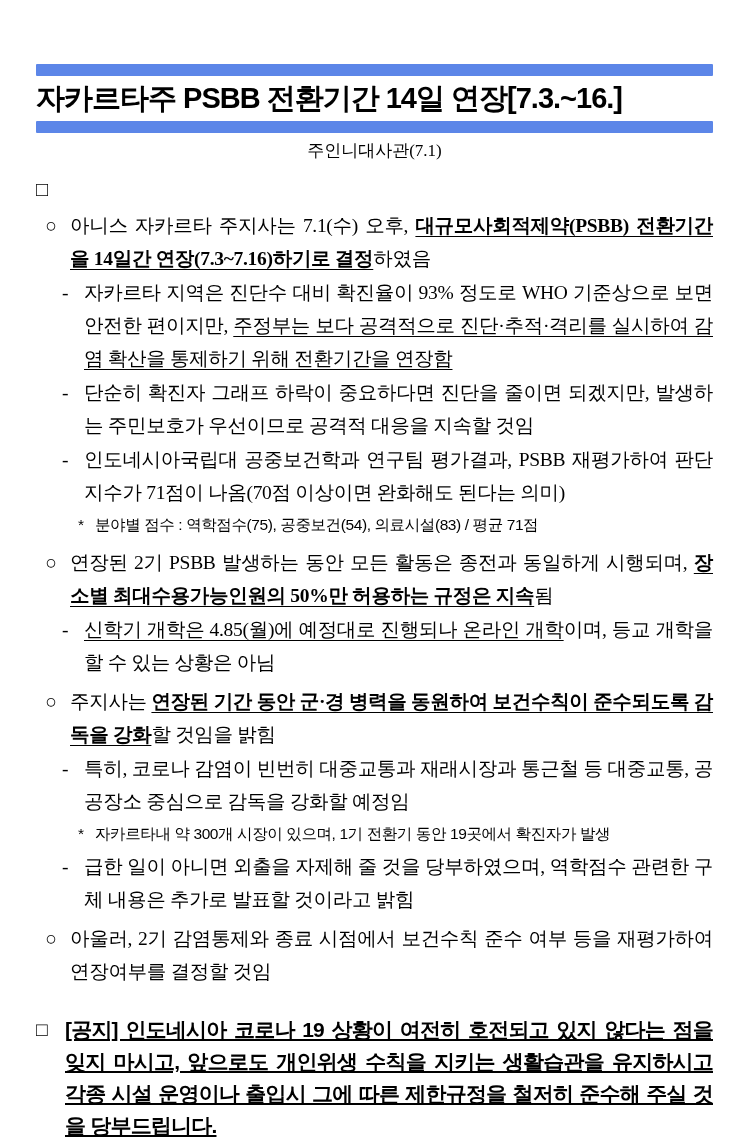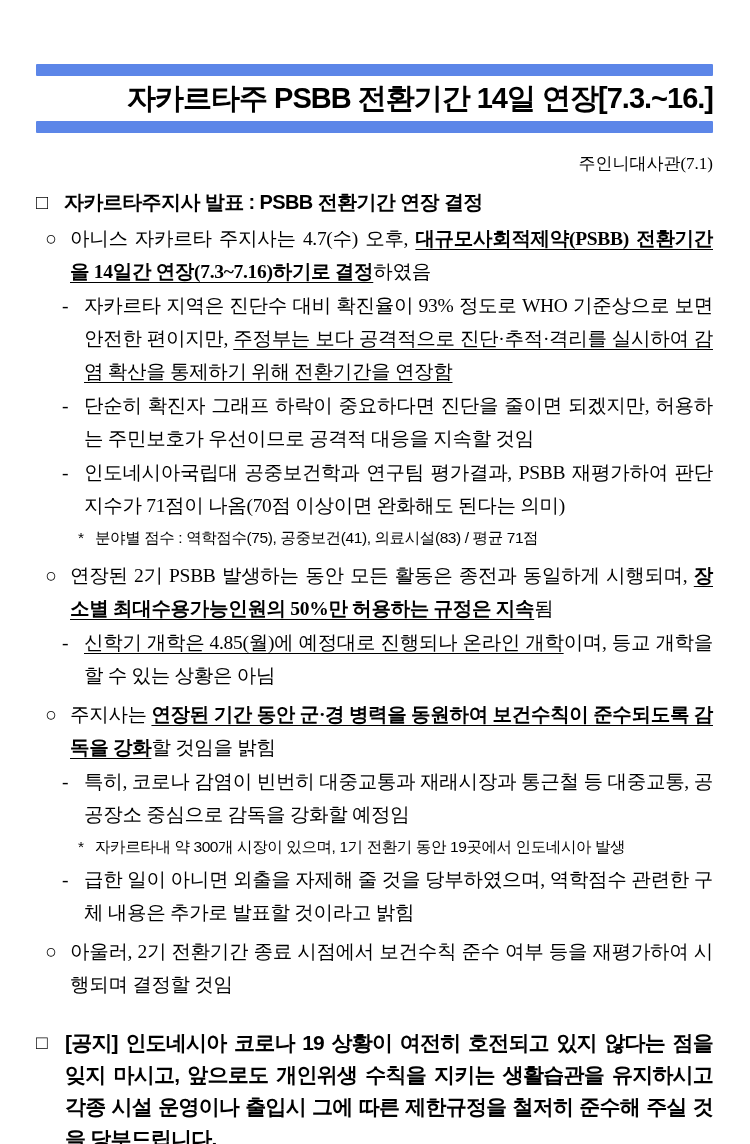--- a/index.html
+++ b/index.html
@@ -8,33 +8,33 @@
     background:#ffffff;color:#000;
     font-family:"Liberation Serif", serif;
     overflow:hidden;
   }
   .doc{padding:0 37px 0 36px;}
 
   
   .titlebox{margin-top:64px;}
   .bar{height:12px;background:#5c86e8;border-radius:1px;}
   .title{
-    text-align:right;
+    text-align:left;
     font-family:"Liberation Sans", sans-serif;
     font-weight:bold;
     font-size:29px;
     letter-spacing:-1px;
     margin:5px 0 6px 0;
     line-height:34px;
   }
 
   .source{
-    text-align:right;
+    text-align:center;
     font-size:17px;
-    margin-top:20px;
+    margin-top:7px;
     line-height:22px;
   }
 
   
   .heading{
     display:flex;
     font-family:"Liberation Sans", sans-serif;
     font-size:20px;
     font-weight:bold;
     letter-spacing:-0.6px;
@@ -65,63 +65,62 @@
   .notice{
     display:flex;
     margin-top:26px;
     font-family:"Liberation Sans", sans-serif;
     font-weight:bold;
     font-size:21px;
     line-height:32px;
     letter-spacing:-0.8px;
   }
   .notice .mk{width:29px;flex:none;font-weight:normal;font-family:"Liberation Serif",serif;font-size:19px;}
-  .notice .tx{flex:1;text-align:justify;}
+  .notice .tx{flex:1;text-align:justify;text-decoration:underline;}
 </style>
 </head>
 <body>
 
 <div class="doc">
 
   <div class="titlebox">
     <div class="bar"></div>
     <div class="title">자카르타주 PSBB 전환기간 14일 연장[7.3.~16.]</div>
     <div class="bar"></div>
   </div>
 
   <div class="source">주인니대사관(7.1)</div>
 
   <div class="heading">
     <span class="mk">□</span>
-    <span>자카르타주지사 발표 : PSBB 전환기간 연장 결정</span>
   </div>
 
   <div class="row l1">
     <span class="mk">○</span>
-    <span class="tx"><span>아니스 자카르타 주지사는 4.7(수) 오후, </span><span class="bu">대규모사회적제약(PSBB) 전환기간을 14일간 연장(7.3~7.16)하기로 결정</span><span>하였음</span></span>
+    <span class="tx"><span>아니스 자카르타 주지사는 7.1(수) 오후, </span><span class="bu">대규모사회적제약(PSBB) 전환기간을 14일간 연장(7.3~7.16)하기로 결정</span><span>하였음</span></span>
   </div>
 
   <div class="row l2">
     <span class="mk">-</span>
     <span class="tx"><span>자카르타 지역은 진단수 대비 확진율이 93% 정도로 WHO 기준상으로 보면 안전한 편이지만, </span><span class="ul">주정부는 보다 공격적으로 진단·추적·격리를 실시하여 감염 확산을 통제하기 위해 전환기간을 연장함</span></span>
   </div>
 
   <div class="row l2">
     <span class="mk">-</span>
-    <span class="tx">단순히 확진자 그래프 하락이 중요하다면 진단을 줄이면 되겠지만, 허용하는 주민보호가 우선이므로 공격적 대응을 지속할 것임</span>
+    <span class="tx">단순히 확진자 그래프 하락이 중요하다면 진단을 줄이면 되겠지만, 발생하는 주민보호가 우선이므로 공격적 대응을 지속할 것임</span>
   </div>
 
   <div class="row l2">
     <span class="mk">-</span>
     <span class="tx">인도네시아국립대 공중보건학과 연구팀 평가결과, PSBB 재평가하여 판단지수가 71점이 나옴(70점 이상이면 완화해도 된다는 의미)</span>
   </div>
 
   <div class="row l3">
     <span class="mk">*</span>
-    <span class="tx">분야별 점수 : 역학점수(75), 공중보건(41), 의료시설(83) / 평균 71점</span>
+    <span class="tx">분야별 점수 : 역학점수(75), 공중보건(54), 의료시설(83) / 평균 71점</span>
   </div>
 
   <div class="row l1">
     <span class="mk">○</span>
     <span class="tx"><span>연장된 2기 PSBB 발생하는 동안 모든 활동은 종전과 동일하게 시행되며, </span><span class="bu">장소별 최대수용가능인원의 50%만 허용하는 규정은 지속</span><span>됨</span></span>
   </div>
 
   <div class="row l2">
     <span class="mk">-</span>
     <span class="tx"><span class="ul">신학기 개학은 4.85(월)에 예정대로 진행되나 온라인 개학</span><span>이며, 등교 개학을 할 수 있는 상황은 아님</span></span>
@@ -132,31 +131,31 @@
     <span class="tx"><span>주지사는 </span><span class="bu">연장된 기간 동안 군·경 병력을 동원하여 보건수칙이 준수되도록 감독을 강화</span><span>할 것임을 밝힘</span></span>
   </div>
 
   <div class="row l2">
     <span class="mk">-</span>
     <span class="tx">특히, 코로나 감염이 빈번히 대중교통과 재래시장과 통근철 등 대중교통, 공공장소 중심으로 감독을 강화할 예정임</span>
   </div>
 
   <div class="row l3">
     <span class="mk">*</span>
-    <span class="tx">자카르타내 약 300개 시장이 있으며, 1기 전환기 동안 19곳에서 인도네시아 발생</span>
+    <span class="tx">자카르타내 약 300개 시장이 있으며, 1기 전환기 동안 19곳에서 확진자가 발생</span>
   </div>
 
   <div class="row l2">
     <span class="mk">-</span>
     <span class="tx">급한 일이 아니면 외출을 자제해 줄 것을 당부하였으며, 역학점수 관련한 구체 내용은 추가로 발표할 것이라고 밝힘</span>
   </div>
 
   <div class="row l1">
     <span class="mk">○</span>
-    <span class="tx">아울러, 2기 전환기간 종료 시점에서 보건수칙 준수 여부 등을 재평가하여 시행되며 결정할 것임</span>
+    <span class="tx">아울러, 2기 감염통제와 종료 시점에서 보건수칙 준수 여부 등을 재평가하여 연장여부를 결정할 것임</span>
   </div>
 
   <div class="notice">
     <span class="mk">□</span>
     <span class="tx">[공지] 인도네시아 코로나 19 상황이 여전히 호전되고 있지 않다는 점을 잊지 마시고, 앞으로도 개인위생 수칙을 지키는 생활습관을 유지하시고 각종 시설 운영이나 출입시 그에 따른 제한규정을 철저히 준수해 주실 것을 당부드립니다.</span>
   </div>
 
 </div>
 
 </body></html>

